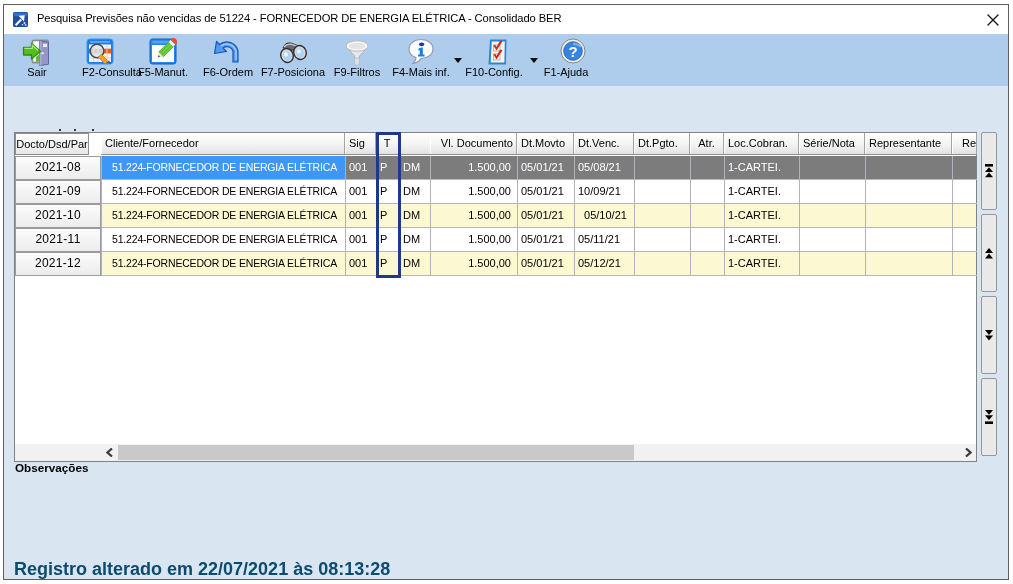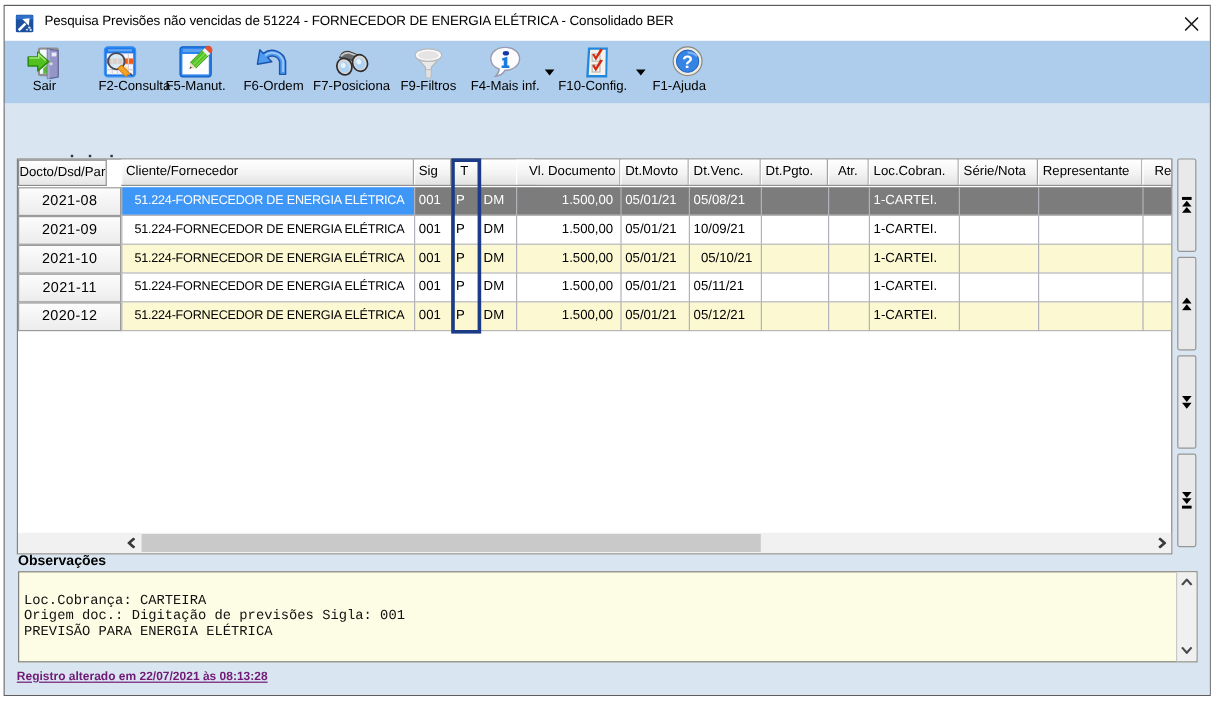--- a/index.html
+++ b/index.html
@@ -29,21 +29,21 @@
 .hl { position:absolute; left:97px; width:876px; height:1px; background:#b6b6b6; }
 #tcol { position:absolute; left:372px; top:46px; width:25px; height:146px; border:3px solid #1b3b87; }
 #hsb { position:absolute; left:11px; top:358px; width:961px; height:17px; background:#f1f1f1; }
 #hthumb { position:absolute; left:103px; top:1px; width:516px; height:15px; background:#c9c9c9; }
 .nav { position:absolute; left:977px; width:16px; height:78px; background:#e9e9e9; border:1px solid #969696; border-radius:2px; display:flex; align-items:center; justify-content:center; }
 #obslbl { position:absolute; left:11px; top:375px; font-size:11.7px; font-weight:bold; color:#000; }
 #obsbox { position:absolute; left:11px; top:390px; width:983px; height:76px; background:#fdfce4; border:1px solid #7f7f7f; }
 #obstext { position:absolute; left:4px; top:17px; font-family:"Liberation Mono", monospace; font-size:11.5px; line-height:13px; color:#111; white-space:pre; }
 #obssb { position:absolute; right:0; top:0; width:17px; height:74px; background:#f0f0f0; border-left:1px solid #c8c8c8; }
 .obsarr { position:absolute; left:3px; }
-#status { position:absolute; left:10px; top:473px; font-size:10px; font-weight:bold; color:#701a75;text-decoration:underline; }
+#status { position:absolute; left:10px; top:473px; font-size:18px; font-weight:bold; color:#0c4a6e; }
 svg { display:block; }
 </style>
 </head>
 <body>
 <div id="win">
   <div id="titlebar">
     <svg id="ticon" width="15" height="15" viewBox="0 0 15 15">
       <rect x="0" y="0" width="15" height="15" rx="1.5" fill="#1c4f9e"></rect>
       <rect x="0.5" y="0.8" width="14" height="3.5" rx="1" fill="#2e6fc9"></rect>
       <path d="M2.6 13.2 L8.2 7.6" stroke="#fff" stroke-width="2.1"></path>
@@ -221,21 +221,21 @@
 <div class="fx" style="top:142px;">2021-11</div>
 <div class="rbg" style="top:142px;left:97px;width:875px;background:#ffffff;"></div>
 <div class="cell" style="top:142px;left:108px;width:232px;text-align:left;font-size:10.5px;letter-spacing:-0.18px;color:#000;">51.224-FORNECEDOR DE ENERGIA ELÉTRICA</div>
 <div class="cell" style="top:142px;left:345px;width:26px;text-align:left;color:#000;">001</div>
 <div class="cell" style="top:142px;left:376px;width:18px;text-align:left;color:#000;">P</div>
 <div class="cell" style="top:142px;left:399px;width:26px;text-align:left;color:#000;">DM</div>
 <div class="cell" style="top:142px;left:426px;width:81px;text-align:right;color:#000;">1.500,00</div>
 <div class="cell" style="top:142px;left:517px;width:52px;text-align:left;color:#000;">05/01/21</div>
 <div class="cell" style="top:142px;left:574px;width:55px;text-align:left;color:#000;">05/11/21</div>
 <div class="cell" style="top:142px;left:724px;width:70px;text-align:left;color:#000;">1-CARTEI.</div>
-<div class="fx" style="top:166px;">2020-12</div>
+<div class="fx" style="top:166px;">2021-12</div>
 <div class="rbg" style="top:166px;left:97px;width:875px;background:#fbf8d2;"></div>
 <div class="cell" style="top:166px;left:108px;width:232px;text-align:left;font-size:10.5px;letter-spacing:-0.18px;color:#000;">51.224-FORNECEDOR DE ENERGIA ELÉTRICA</div>
 <div class="cell" style="top:166px;left:345px;width:26px;text-align:left;color:#000;">001</div>
 <div class="cell" style="top:166px;left:376px;width:18px;text-align:left;color:#000;">P</div>
 <div class="cell" style="top:166px;left:399px;width:26px;text-align:left;color:#000;">DM</div>
 <div class="cell" style="top:166px;left:426px;width:81px;text-align:right;color:#000;">1.500,00</div>
 <div class="cell" style="top:166px;left:517px;width:52px;text-align:left;color:#000;">05/01/21</div>
 <div class="cell" style="top:166px;left:574px;width:55px;text-align:left;color:#000;">05/12/21</div>
 <div class="cell" style="top:166px;left:724px;width:70px;text-align:left;color:#000;">1-CARTEI.</div>
     <div class="vl" style="left:97px;"></div>
@@ -286,28 +286,15 @@
         </svg>
       </div>
 <div class="nav" style="top:292px;">
         <svg width="10" height="14" viewBox="0 0 10 14">
           <path d="M5 4.8 L9 0 L1 0 Z" fill="#000"></path>
           <path d="M5 10 L9 5.2 L1 5.2 Z" fill="#000"></path>
           <rect x="1" y="11.4" width="8" height="2.6" fill="#000"></rect>
         </svg>
       </div>
     <div id="obslbl">Observações</div>
-    <div id="obsbox">
-      <div id="obstext">Loc.Cobrança: CARTEIRA
-Origem doc.: Digitação de previsões Sigla: 001
-PREVISÃO PARA ENERGIA ELÉTRICA</div>
-      <div id="obssb">
-        <svg class="obsarr" style="top:5px;" width="10" height="6" viewBox="0 0 10 6">
-            <path d="M1 5.5 L5 1 L9 5.5" stroke="#4a4a4a" stroke-width="1.8" fill="none"></path>
-          </svg>
-        <svg class="obsarr" style="top:62px;" width="10" height="6" viewBox="0 0 10 6">
-            <path d="M1 0.5 L5 5 L9 0.5" stroke="#4a4a4a" stroke-width="1.8" fill="none"></path>
-          </svg>
-      </div>
-    </div>
     <div id="status">Registro alterado em 22/07/2021 às 08:13:28</div>
   </div>
 </div>
 
 </body></html>

